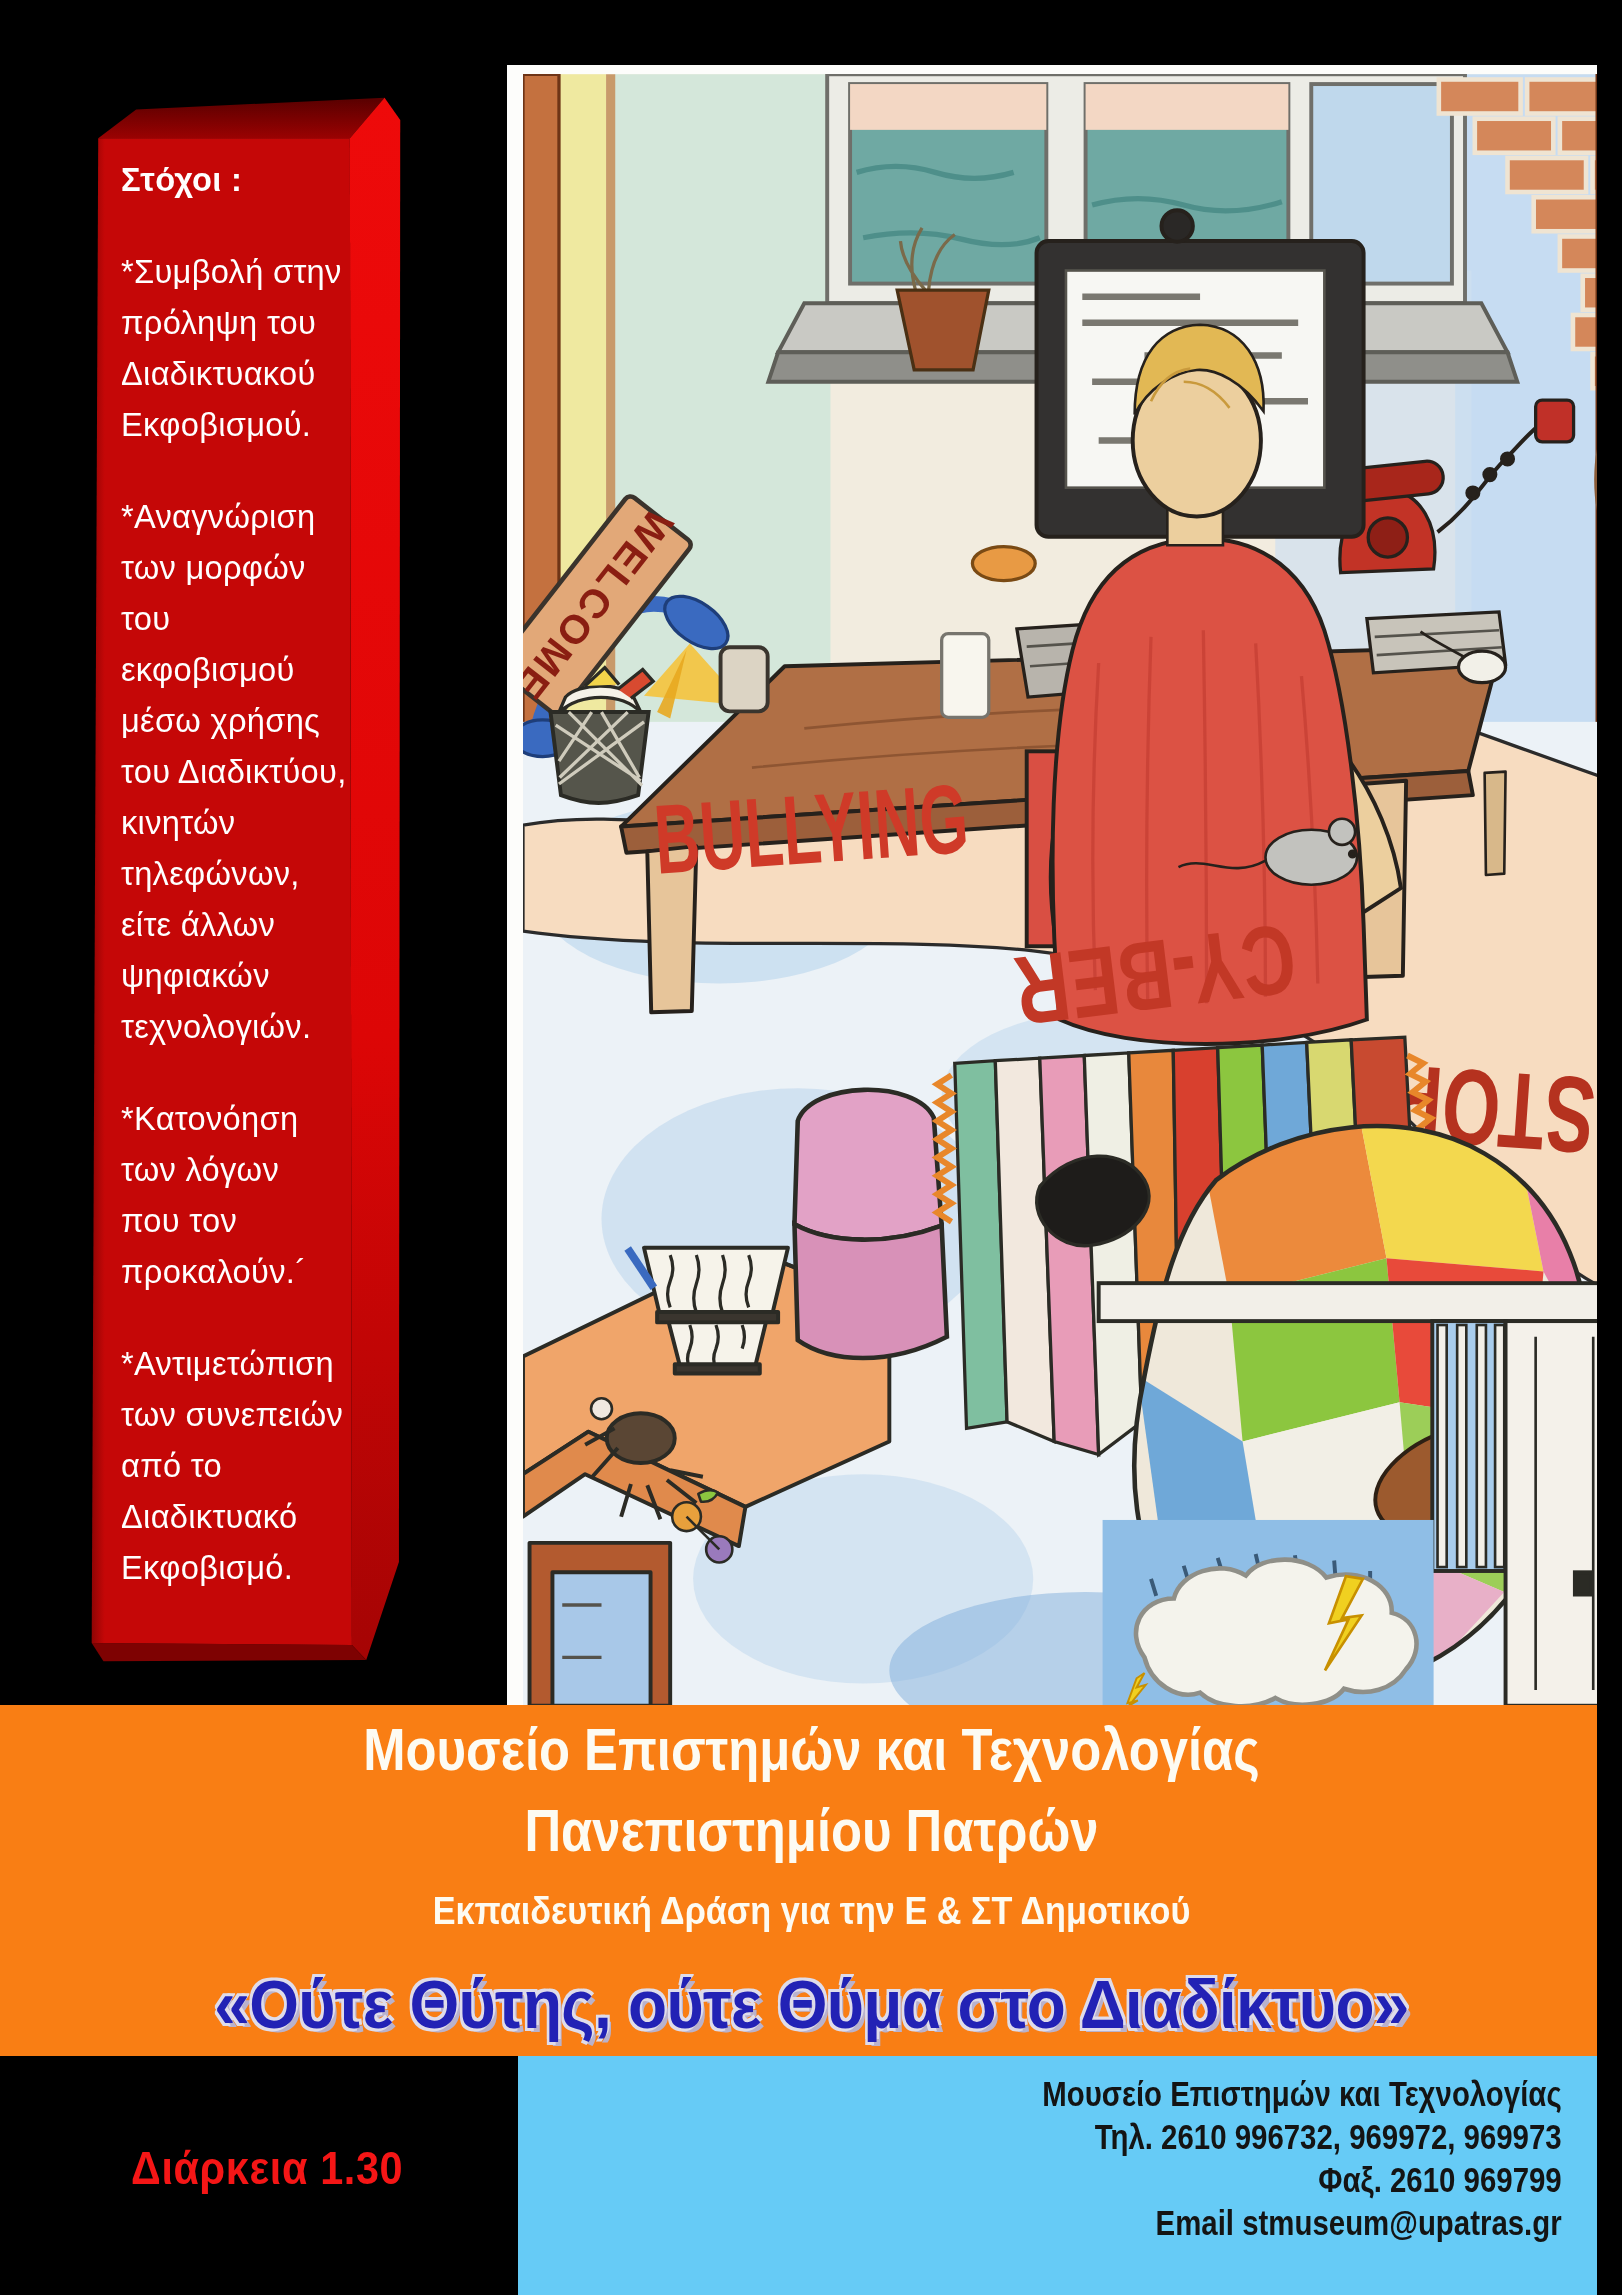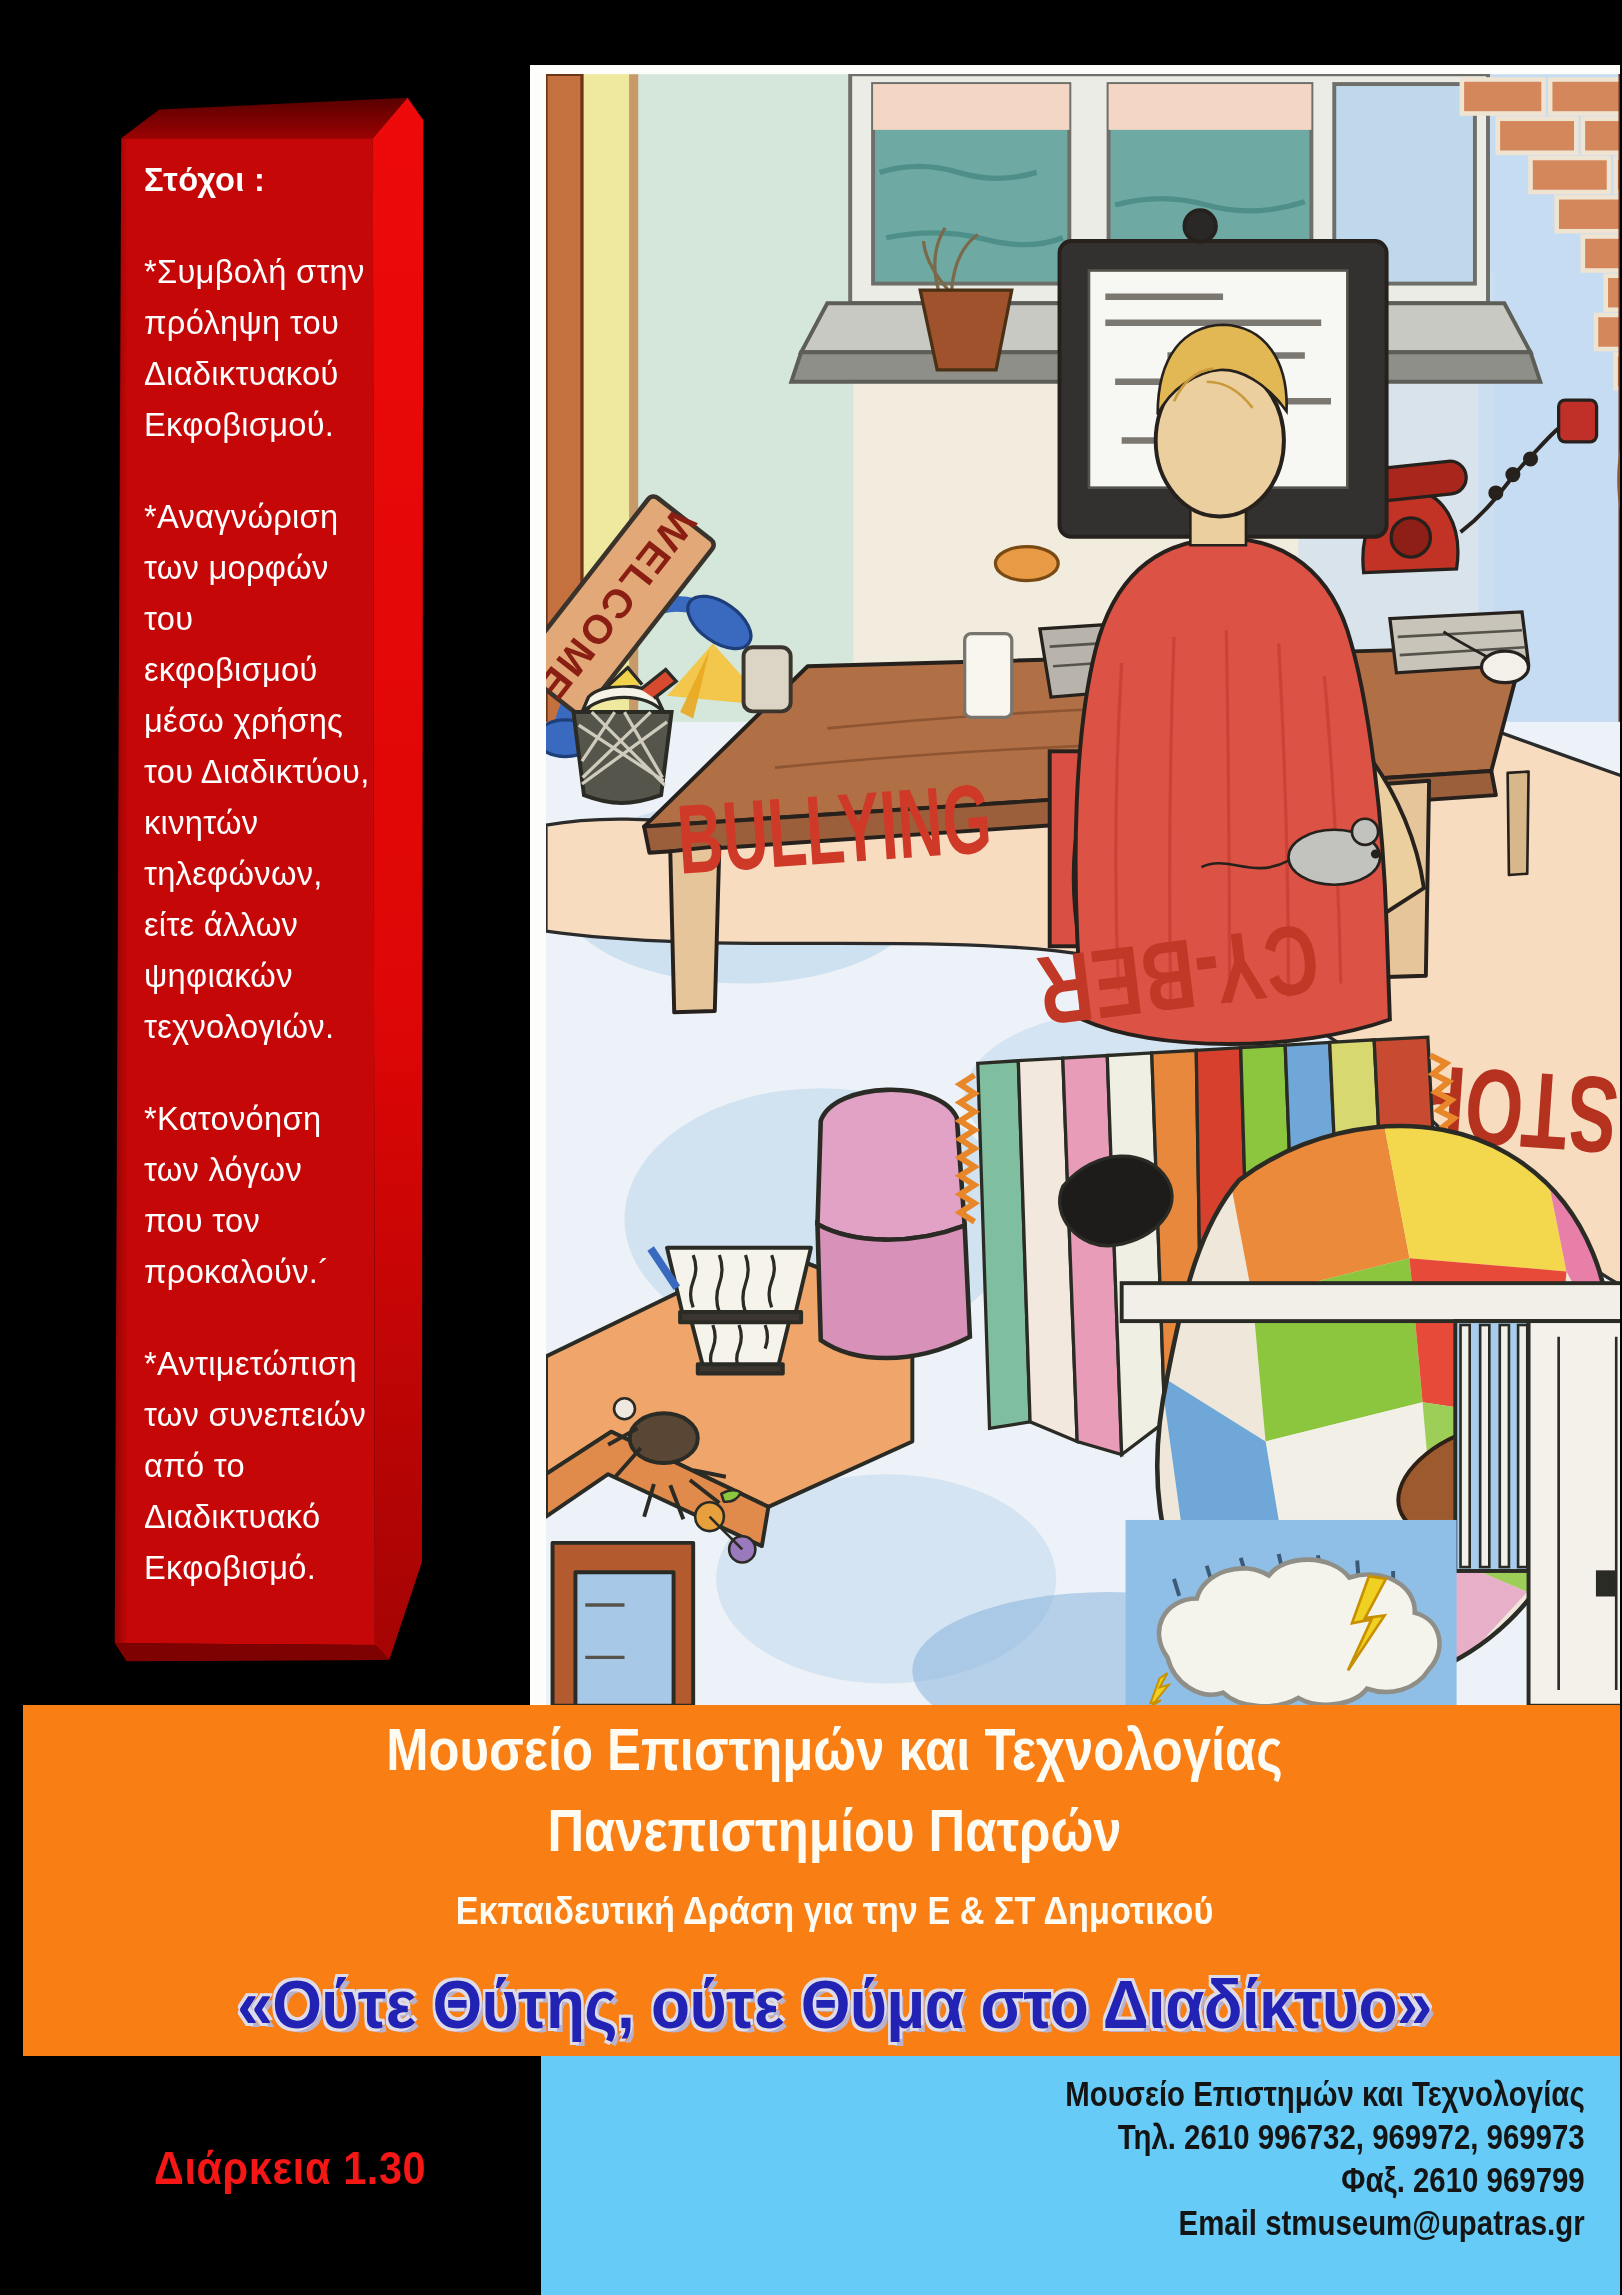--- a/index.html
+++ b/index.html
@@ -1,17 +1,17 @@
 <!DOCTYPE html>
 <html style="font-size:10.5px"><head>
 <meta charset="utf-8">
 <style>
   html,body{margin:0;padding:0;background:#000;}
   .page{position:relative;width:1597px;height:2295px;background:#000;overflow:hidden;
-        font-family:"Liberation Sans",sans-serif;margin-left:23px;}
+        font-family:"Liberation Sans",sans-serif;}
   
   .goals-svg{position:absolute;left:59px;top:85px;width:353px;height:1610px;}
   .goals-text{position:absolute;left:121px;top:154px;width:236px;color:#fff;
               transform:scaleX(.96);transform-origin:left top;}
   .goals-title{font-size:42px;font-weight:bold;margin:0 0 46px 0;letter-spacing:0.7px;}
   .goals-text p{font-size:34px;line-height:51px;margin:0 0 41px 0;white-space:pre-line;letter-spacing:0.3px;}
   
   .artwork{position:absolute;left:507px;top:65px;width:1116px;height:1641px;background:#fdfdfb;}
   .artwork svg{position:absolute;left:16.4px;top:9.2px;}
   

